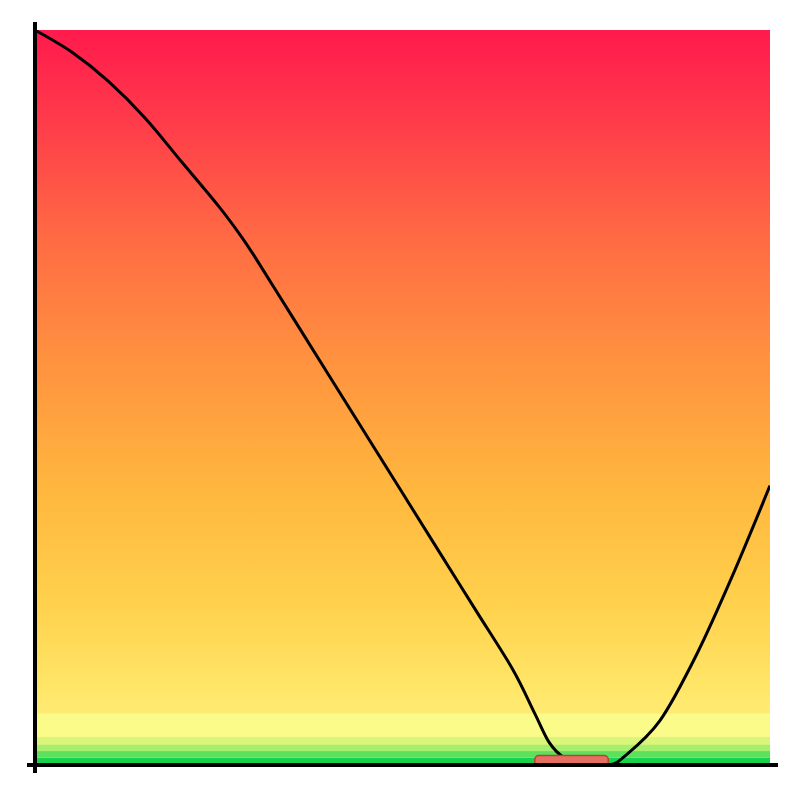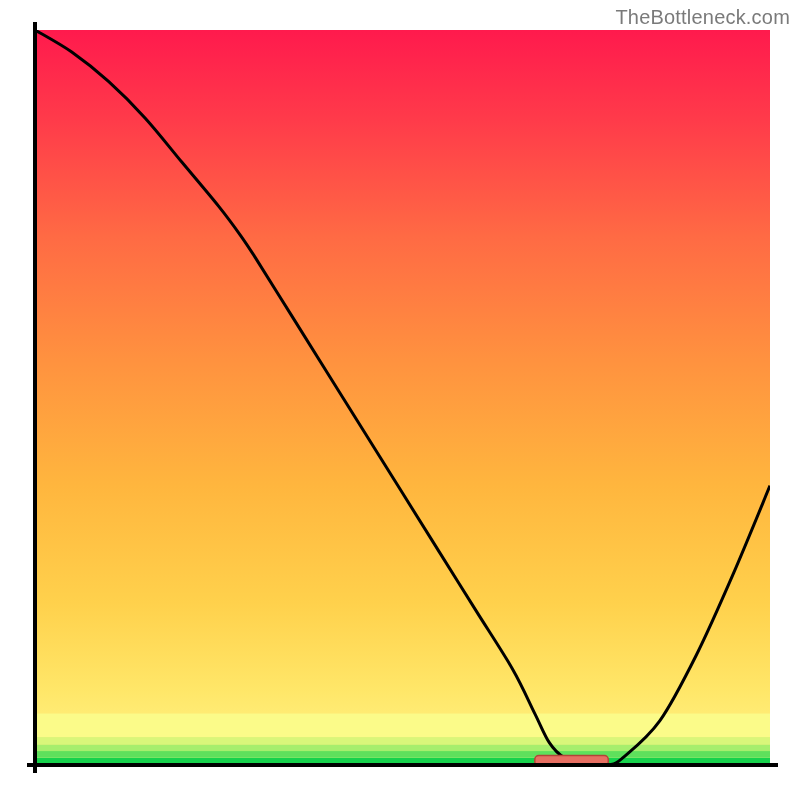--- a/index.html
+++ b/index.html
@@ -25,21 +25,20 @@
     letter-spacing: 0.2px;
   }
   svg {
     display: block;
   }
 </style>
 </head>
 <body>
 
 <div class="container">
-  <div class="watermark">TheBottleneck.com</div>
 
   <svg width="800" height="800" viewBox="0 0 800 800">
     <defs>
       <linearGradient id="bg-grad" x1="0" y1="0" x2="0" y2="1">
         <stop id="grad-top" offset="0%" stop-color="#ff1a4d"></stop>
         <stop offset="12%" stop-color="#ff3a4a"></stop>
         <stop offset="28%" stop-color="#ff6a44"></stop>
         <stop offset="45%" stop-color="#ff923f"></stop>
         <stop offset="62%" stop-color="#ffb63e"></stop>
         <stop offset="78%" stop-color="#ffd14c"></stop>

